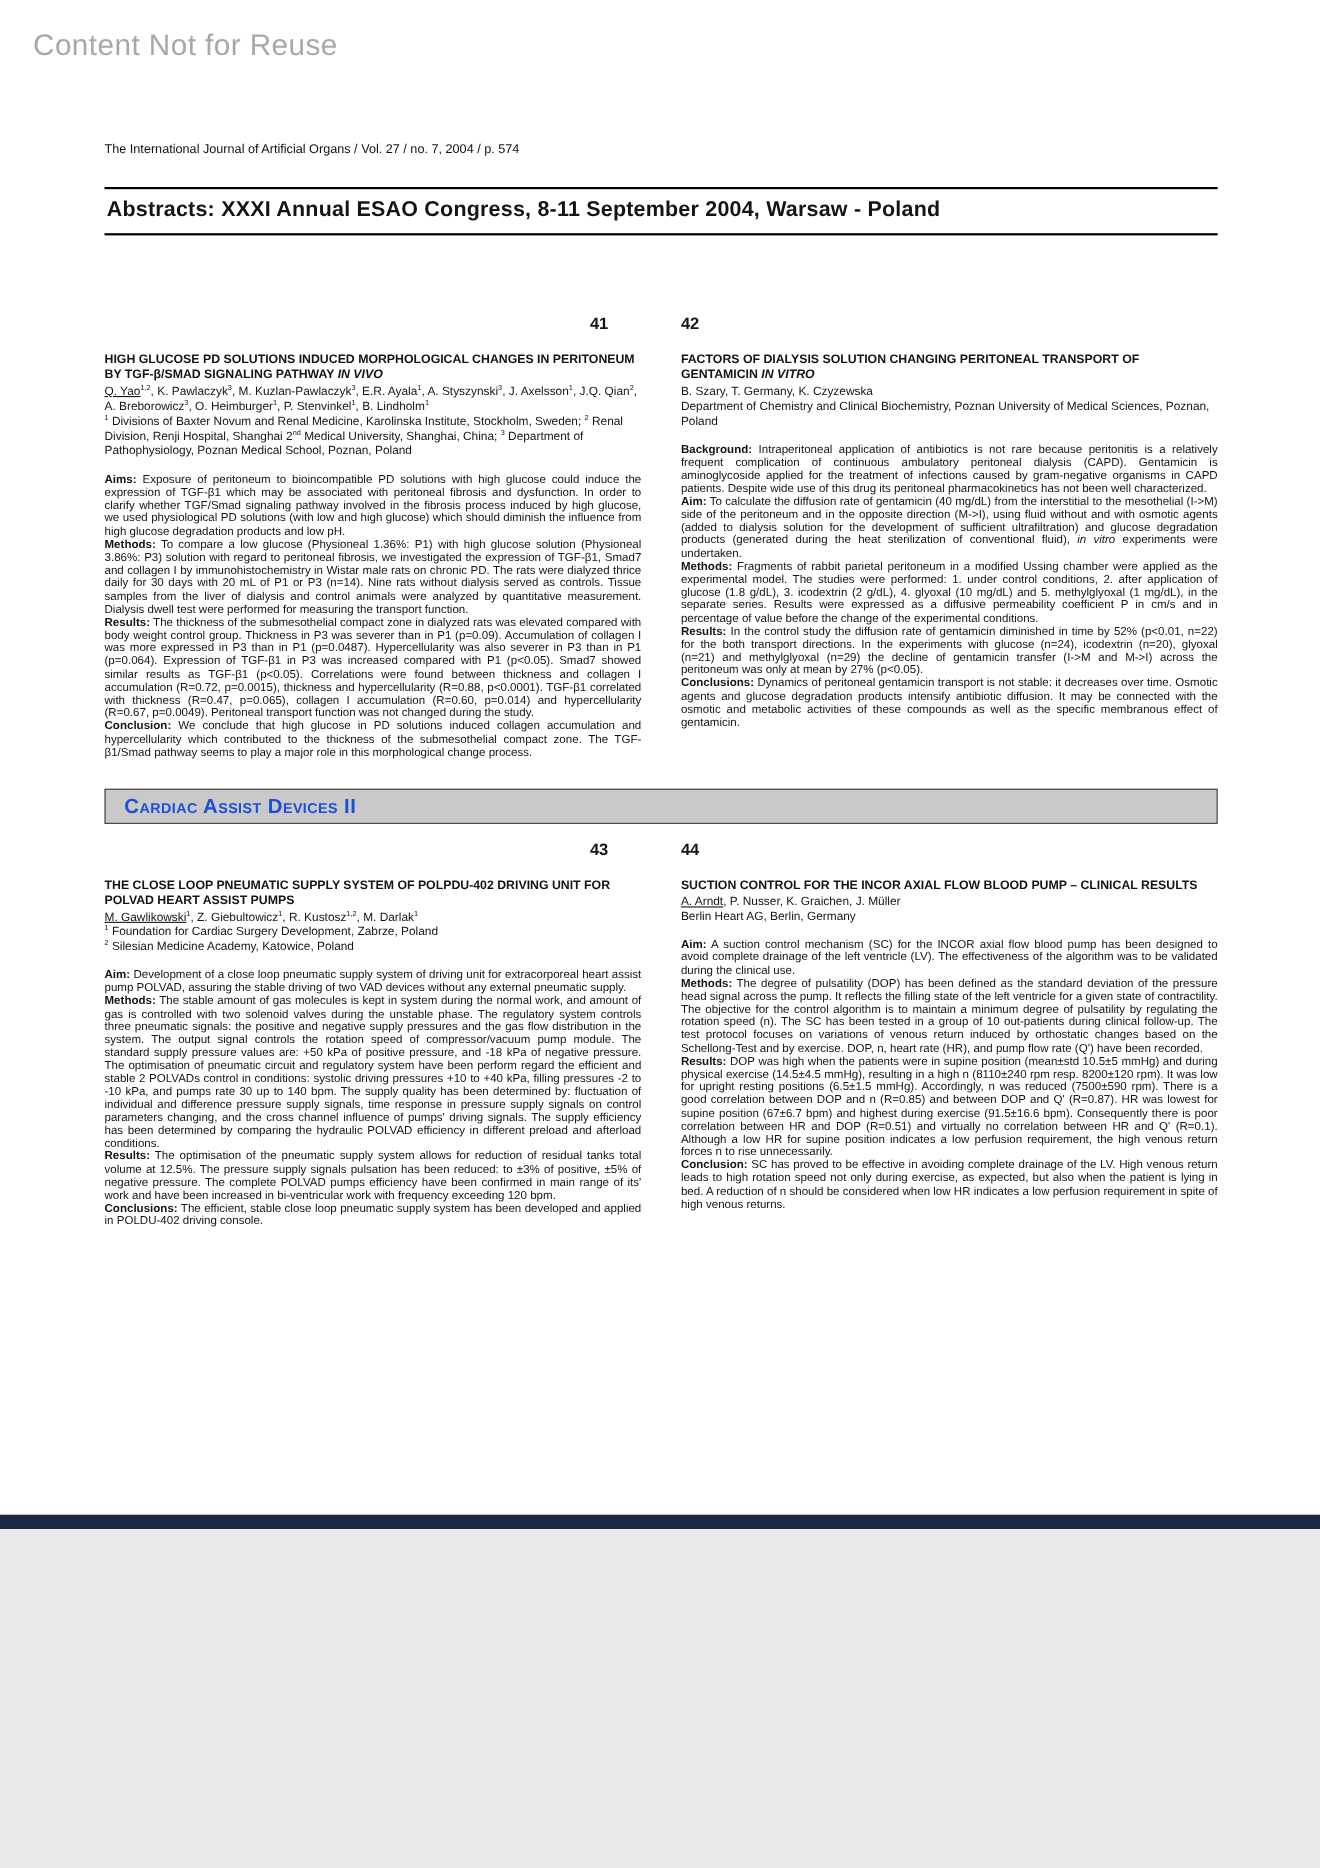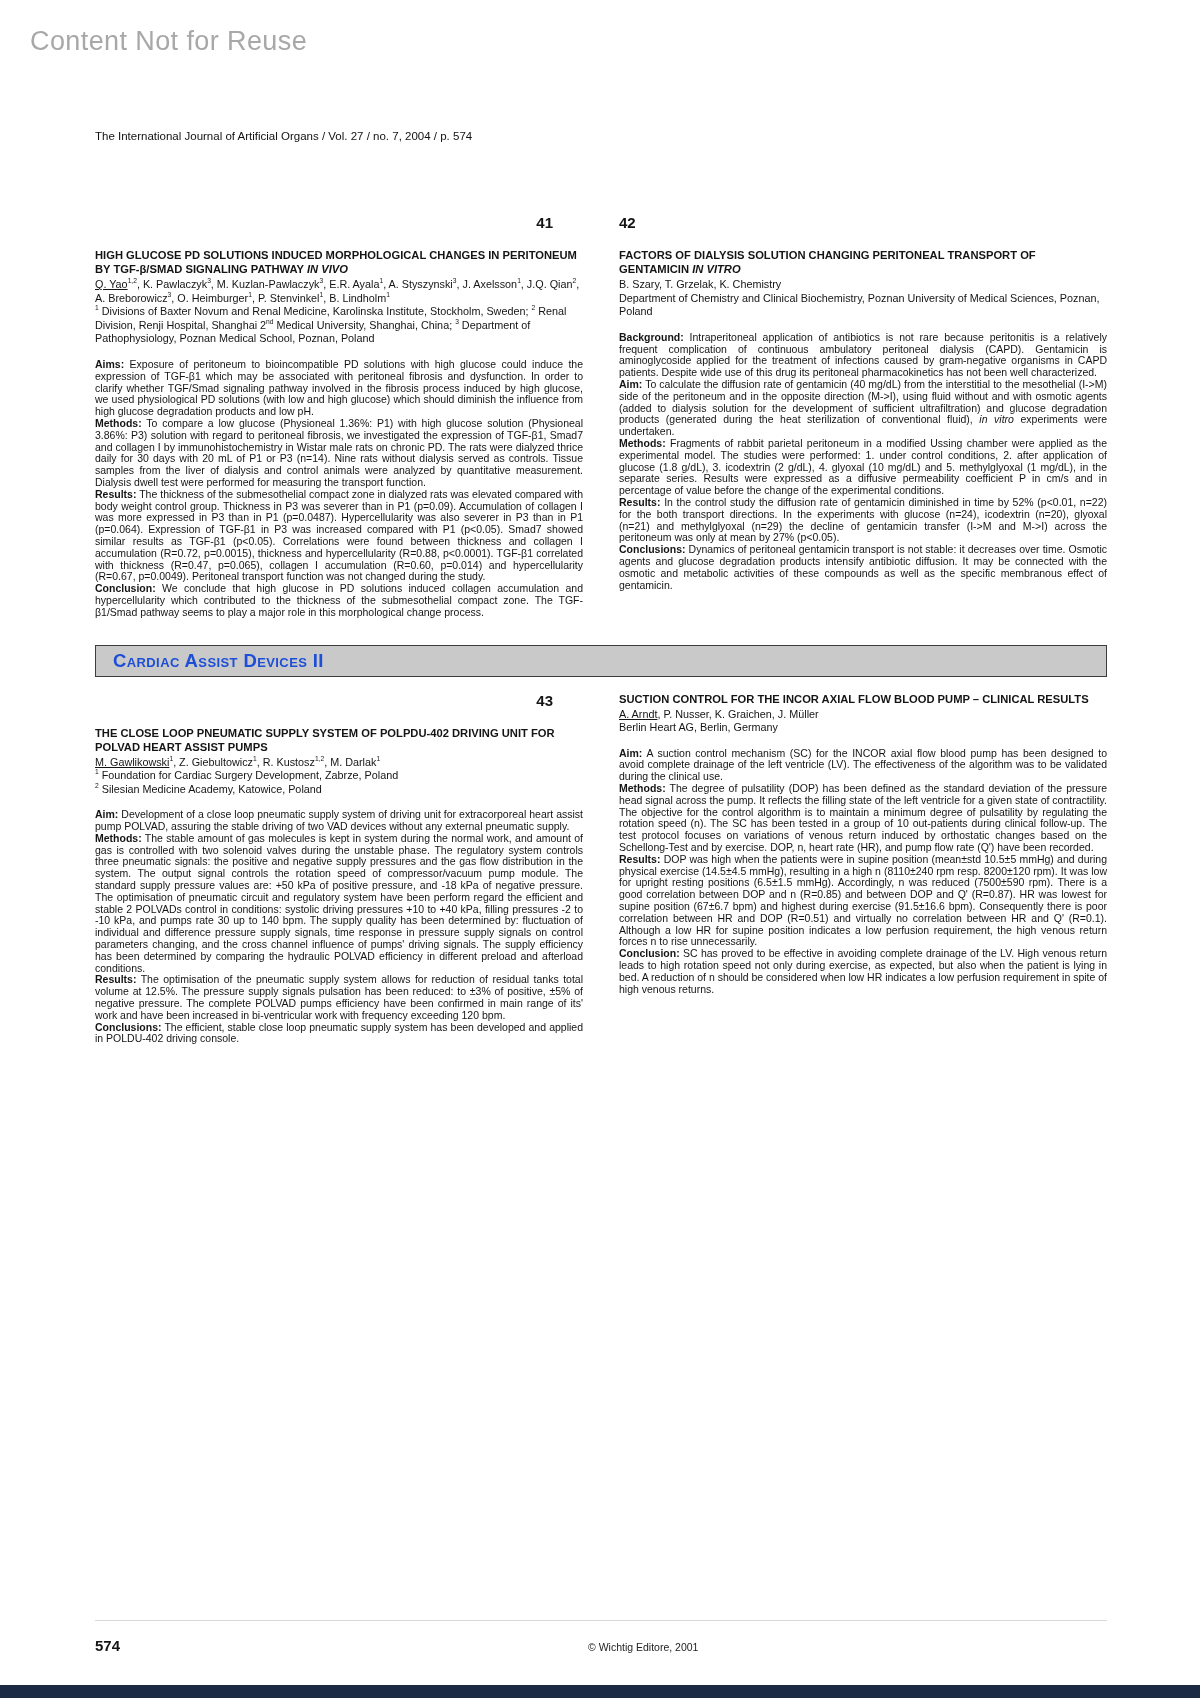--- a/index.html
+++ b/index.html
@@ -1,19 +1,19 @@
 <!DOCTYPE html>
 <html><head>
 <meta charset="utf-8">
 <title>ESAO Congress Abstracts p.574</title>
 <style>
   * { margin:0; padding:0; box-sizing:border-box; }
   html, body { background:#e9e9e9; }
   .page {
-    position:relative; width:1200px; height:1698px; margin:0 auto;
+    position:relative; width:1200px; height:1390px; margin:0 auto;
     background:#ffffff; overflow:hidden;
     font-family:"Liberation Sans", sans-serif; color:#141414;
   }
   .watermark {
     position:absolute; top:26px; left:30px;
     font-size:27px; color:#a8a8a8; letter-spacing:0.4px;
   }
   .content { position:absolute; left:95px; top:0; width:1012px; }
   .journal-line { margin-top:130px; font-size:11.5px; color:#111; }
   .title-block {
@@ -50,40 +50,43 @@
 </style>
 </head>
 <body>
 
 <div class="page">
   <div class="watermark">Content Not for Reuse</div>
 
   <div class="content">
     <div class="journal-line">The International Journal of Artificial Organs / Vol. 27 / no. 7, 2004 / p. 574</div>
 
+    <div class="title-block">
+      <h1 class="page-title">Abstracts: XXXI Annual ESAO Congress, 8-11 September 2004, Warsaw - Poland</h1>
+    </div>
 
     <div class="abs-grid row1" id="abs-row-1">
         <article class="abstract left">
           <div class="abs-num">41</div>
           <h2 class="abs-title">HIGH GLUCOSE PD SOLUTIONS INDUCED MORPHOLOGICAL CHANGES IN PERITONEUM BY TGF-β/SMAD SIGNALING PATHWAY <em>IN VIVO</em></h2>
           <div class="abs-authors"><u>Q. Yao</u><sup>1,2</sup>, K. Pawlaczyk<sup>3</sup>, M. Kuzlan-Pawlaczyk<sup>3</sup>, E.R. Ayala<sup>1</sup>, A. Styszynski<sup>3</sup>, J. Axelsson<sup>1</sup>, J.Q. Qian<sup>2</sup>, A. Breborowicz<sup>3</sup>, O. Heimburger<sup>1</sup>, P. Stenvinkel<sup>1</sup>, B. Lindholm<sup>1</sup></div>
           <div class="abs-affil">
             <div><sup>1</sup> Divisions of Baxter Novum and Renal Medicine, Karolinska Institute, Stockholm, Sweden; <sup>2</sup> Renal Division, Renji Hospital, Shanghai 2<sup>nd</sup> Medical University, Shanghai, China; <sup>3</sup> Department of Pathophysiology, Poznan Medical School, Poznan, Poland</div>
           </div>
           <div class="abs-body">
             <p><strong>Aims:</strong> Exposure of peritoneum to bioincompatible PD solutions with high glucose could induce the expression of TGF-β1 which may be associated with peritoneal fibrosis and dysfunction. In order to clarify whether TGF/Smad signaling pathway involved in the fibrosis process induced by high glucose, we used physiological PD solutions (with low and high glucose) which should diminish the influence from high glucose degradation products and low pH.</p>
             <p><strong>Methods:</strong> To compare a low glucose (Physioneal 1.36%: P1) with high glucose solution (Physioneal 3.86%: P3) solution with regard to peritoneal fibrosis, we investigated the expression of TGF-β1, Smad7 and collagen I by immunohistochemistry in Wistar male rats on chronic PD. The rats were dialyzed thrice daily for 30 days with 20 mL of P1 or P3 (n=14). Nine rats without dialysis served as controls. Tissue samples from the liver of dialysis and control animals were analyzed by quantitative measurement. Dialysis dwell test were performed for measuring the transport function.</p>
             <p><strong>Results:</strong> The thickness of the submesothelial compact zone in dialyzed rats was elevated compared with body weight control group. Thickness in P3 was severer than in P1 (p=0.09). Accumulation of collagen I was more expressed in P3 than in P1 (p=0.0487). Hypercellularity was also severer in P3 than in P1 (p=0.064). Expression of TGF-β1 in P3 was increased compared with P1 (p&lt;0.05). Smad7 showed similar results as TGF-β1 (p&lt;0.05). Correlations were found between thickness and collagen I accumulation (R=0.72, p=0.0015), thickness and hypercellularity (R=0.88, p&lt;0.0001). TGF-β1 correlated with thickness (R=0.47, p=0.065), collagen I accumulation (R=0.60, p=0.014) and hypercellularity (R=0.67, p=0.0049). Peritoneal transport function was not changed during the study.</p>
             <p><strong>Conclusion:</strong> We conclude that high glucose in PD solutions induced collagen accumulation and hypercellularity which contributed to the thickness of the submesothelial compact zone. The TGF-β1/Smad pathway seems to play a major role in this morphological change process.</p>
           </div>
         </article>
         <article class="abstract right">
           <div class="abs-num">42</div>
           <h2 class="abs-title">FACTORS OF DIALYSIS SOLUTION CHANGING PERITONEAL TRANSPORT OF GENTAMICIN <em>IN VITRO</em></h2>
-          <div class="abs-authors">B. Szary, T. Grzelak, K. Chemistry</div>
+          <div class="abs-authors">B. Szary, T. Germany, K. Czyzewska</div>
           <div class="abs-affil">
             <div>Department of Chemistry and Clinical Biochemistry, Poznan University of Medical Sciences, Poznan, Poland</div>
           </div>
           <div class="abs-body">
             <p><strong>Background:</strong> Intraperitoneal application of antibiotics is not rare because peritonitis is a relatively frequent complication of continuous ambulatory peritoneal dialysis (CAPD). Gentamicin is aminoglycoside applied for the treatment of infections caused by gram-negative organisms in CAPD patients. Despite wide use of this drug its peritoneal pharmacokinetics has not been well characterized.</p>
             <p><strong>Aim:</strong> To calculate the diffusion rate of gentamicin (40 mg/dL) from the interstitial to the mesothelial (I-&gt;M) side of the peritoneum and in the opposite direction (M-&gt;I), using fluid without and with osmotic agents (added to dialysis solution for the development of sufficient ultrafiltration) and glucose degradation products (generated during the heat sterilization of conventional fluid), <em>in vitro</em> experiments were undertaken.</p>
             <p><strong>Methods:</strong> Fragments of rabbit parietal peritoneum in a modified Ussing chamber were applied as the experimental model. The studies were performed: 1. under control conditions, 2. after application of glucose (1.8 g/dL), 3. icodextrin (2 g/dL), 4. glyoxal (10 mg/dL) and 5. methylglyoxal (1 mg/dL), in the separate series. Results were expressed as a diffusive permeability coefficient P in cm/s and in percentage of value before the change of the experimental conditions.</p>
             <p><strong>Results:</strong> In the control study the diffusion rate of gentamicin diminished in time by 52% (p&lt;0.01, n=22) for the both transport directions. In the experiments with glucose (n=24), icodextrin (n=20), glyoxal (n=21) and methylglyoxal (n=29) the decline of gentamicin transfer (I-&gt;M and M-&gt;I) across the peritoneum was only at mean by 27% (p&lt;0.05).</p>
             <p><strong>Conclusions:</strong> Dynamics of peritoneal gentamicin transport is not stable: it decreases over time. Osmotic agents and glucose degradation products intensify antibiotic diffusion. It may be connected with the osmotic and metabolic activities of these compounds as well as the specific membranous effect of gentamicin.</p>
           </div>
@@ -104,20 +107,21 @@
             <div><sup>2</sup> Silesian Medicine Academy, Katowice, Poland</div>
           </div>
           <div class="abs-body">
             <p><strong>Aim:</strong> Development of a close loop pneumatic supply system of driving unit for extracorporeal heart assist pump POLVAD, assuring the stable driving of two VAD devices without any external pneumatic supply.</p>
             <p><strong>Methods:</strong> The stable amount of gas molecules is kept in system during the normal work, and amount of gas is controlled with two solenoid valves during the unstable phase. The regulatory system controls three pneumatic signals: the positive and negative supply pressures and the gas flow distribution in the system. The output signal controls the rotation speed of compressor/vacuum pump module. The standard supply pressure values are: +50 kPa of positive pressure, and -18 kPa of negative pressure. The optimisation of pneumatic circuit and regulatory system have been perform regard the efficient and stable 2 POLVADs control in conditions: systolic driving pressures +10 to +40 kPa, filling pressures -2 to -10 kPa, and pumps rate 30 up to 140 bpm. The supply quality has been determined by: fluctuation of individual and difference pressure supply signals, time response in pressure supply signals on control parameters changing, and the cross channel influence of pumps' driving signals. The supply efficiency has been determined by comparing the hydraulic POLVAD efficiency in different preload and afterload conditions.</p>
             <p><strong>Results:</strong> The optimisation of the pneumatic supply system allows for reduction of residual tanks total volume at 12.5%. The pressure supply signals pulsation has been reduced: to ±3% of positive, ±5% of negative pressure. The complete POLVAD pumps efficiency have been confirmed in main range of its' work and have been increased in bi-ventricular work with frequency exceeding 120 bpm.</p>
             <p><strong>Conclusions:</strong> The efficient, stable close loop pneumatic supply system has been developed and applied in POLDU-402 driving console.</p>
           </div>
         </article>
         <article class="abstract right">
+          <div class="abs-num">44</div>
           <h2 class="abs-title">SUCTION CONTROL FOR THE INCOR AXIAL FLOW BLOOD PUMP – CLINICAL RESULTS</h2>
           <div class="abs-authors"><u>A. Arndt</u>, P. Nusser, K. Graichen, J. Müller</div>
           <div class="abs-affil">
             <div>Berlin Heart AG, Berlin, Germany</div>
           </div>
           <div class="abs-body">
             <p><strong>Aim:</strong> A suction control mechanism (SC) for the INCOR axial flow blood pump has been designed to avoid complete drainage of the left ventricle (LV). The effectiveness of the algorithm was to be validated during the clinical use.</p>
             <p><strong>Methods:</strong> The degree of pulsatility (DOP) has been defined as the standard deviation of the pressure head signal across the pump. It reflects the filling state of the left ventricle for a given state of contractility. The objective for the control algorithm is to maintain a minimum degree of pulsatility by regulating the rotation speed (n). The SC has been tested in a group of 10 out-patients during clinical follow-up. The test protocol focuses on variations of venous return induced by orthostatic changes based on the Schellong-Test and by exercise. DOP, n, heart rate (HR), and pump flow rate (Q') have been recorded.</p>
             <p><strong>Results:</strong> DOP was high when the patients were in supine position (mean±std 10.5±5 mmHg) and during physical exercise (14.5±4.5 mmHg), resulting in a high n (8110±240 rpm resp. 8200±120 rpm). It was low for upright resting positions (6.5±1.5 mmHg). Accordingly, n was reduced (7500±590 rpm). There is a good correlation between DOP and n (R=0.85) and between DOP and Q' (R=0.87). HR was lowest for supine position (67±6.7 bpm) and highest during exercise (91.5±16.6 bpm). Consequently there is poor correlation between HR and DOP (R=0.51) and virtually no correlation between HR and Q' (R=0.1). Although a low HR for supine position indicates a low perfusion requirement, the high venous return forces n to rise unnecessarily.</p>
             <p><strong>Conclusion:</strong> SC has proved to be effective in avoiding complete drainage of the LV. High venous return leads to high rotation speed not only during exercise, as expected, but also when the patient is lying in bed. A reduction of n should be considered when low HR indicates a low perfusion requirement in spite of high venous returns.</p>

